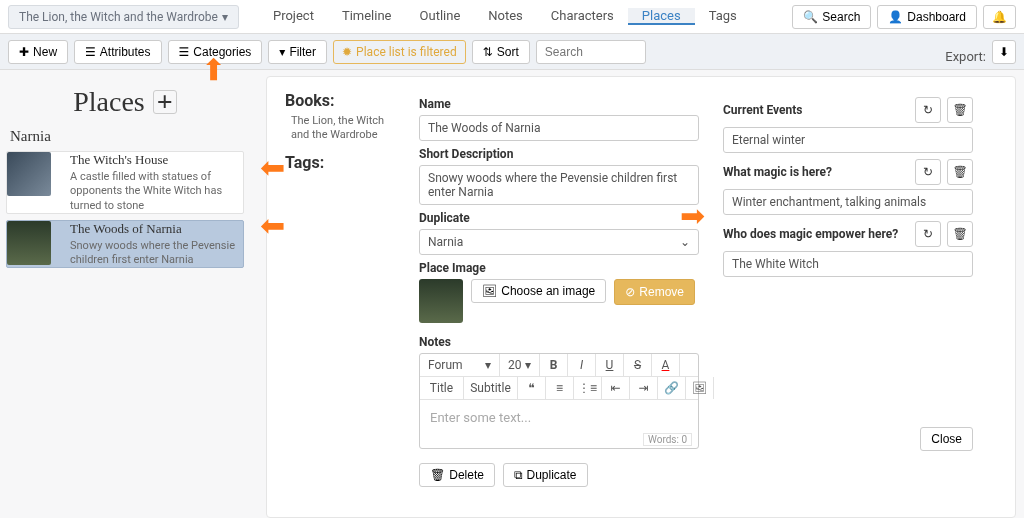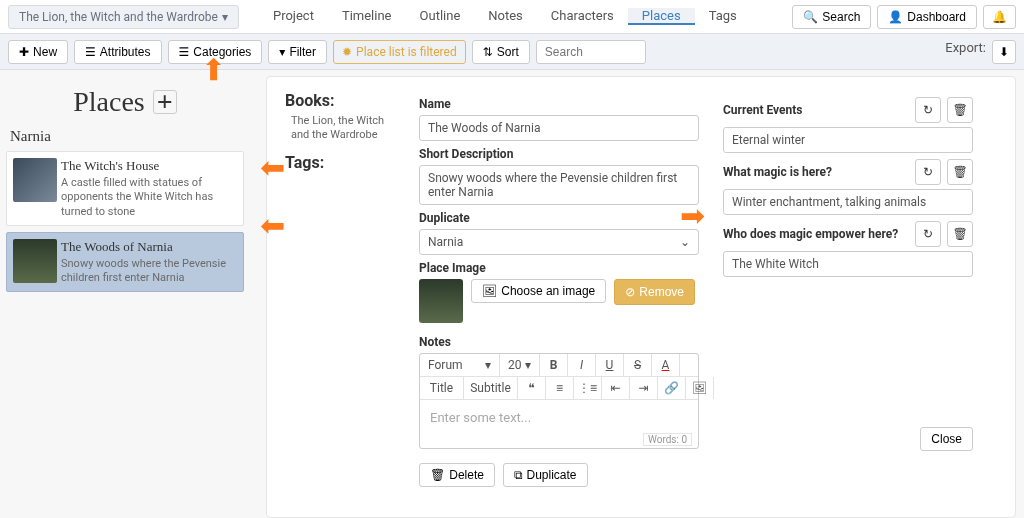--- a/index.html
+++ b/index.html
@@ -7,27 +7,27 @@
   .topbar { display:flex; align-items:center; background:#fff; border-bottom:1px solid #ddd; height:34px; padding:0 8px; }
   .project-dd { background:#eef1f5; border:1px solid #d7dbe0; border-radius:3px; padding:4px 10px; color:#6a717d; font-size:12px; display:flex; align-items:center; gap:4px; }
   .nav { display:flex; margin-left:20px; gap:0; }
   .nav a { padding:0 14px; color:#555; text-decoration:none; font-size:13px; }
   .nav a.active { color:#3b82c4; background:#eef1f5; border-bottom:2px solid #3b82c4; }
   .top-right { margin-left:auto; display:flex; gap:6px; align-items:center; }
   .btn { background:#fff; border:1px solid #ccc; border-radius:3px; padding:4px 10px; font-size:12px; display:inline-flex; align-items:center; gap:4px; cursor:pointer; }
   .toolbar { display:flex; align-items:center; background:#eef1f5; border-bottom:1px solid #ddd; height:36px; padding:0 8px; gap:6px; }
   .toolbar .warn { background:transparent; border:1px solid #e6b85c; color:#e0a93d; border-radius:3px; padding:4px 8px; font-size:12px; display:flex; align-items:center; gap:4px;}
   .toolbar input.search { border:1px solid #ccc; border-radius:3px; padding:4px 8px; font-size:12px; width:110px; }
-  .toolbar .export { margin-left:auto; display:flex; align-items:flex-start; gap:6px; color:#555; }
+  .toolbar .export { margin-left:auto; display:flex; align-items:flex-end; gap:6px; color:#555; }
   .page { display:flex; height:calc(518px - 70px); }
   .leftcol { width:250px; padding:8px 6px 0 6px; }
   .leftcol h1 { font-family: Georgia, serif; font-weight:400; font-size:28px; text-align:center; margin:8px 0 10px; display:flex; align-items:center; justify-content:center; gap:8px;}
   .plusbox { border:1px solid #ccc; border-radius:3px; width:24px; height:24px; display:inline-flex; align-items:center; justify-content:center; font-weight:bold;}
   .cat-label { font-family: Georgia, serif; font-size:15px; color:#333; margin:6px 0 6px 4px;}
-  .place-card { display:flex; gap:4px; padding:6px; border:1px solid #e2e2e2; background:#fff; margin-bottom:6px; border-radius:2px;}
+  .place-card { display:flex; gap:19px; padding:0; border:1px solid #e2e2e2; background:#fff; margin-bottom:6px; border-radius:2px;}
   .place-card.selected { background:#b8c9de; border-color:#a2b5cc; }
   .thumb { width:44px; height:44px; background:linear-gradient(135deg,#3a4a5a,#7a8a9a); border-radius:2px; flex-shrink:0;}
   .thumb.forest { background:linear-gradient(180deg,#2b3a2a,#5a6a4a);}
   .place-card .t { font-family: Georgia, serif; font-size:13px; color:#333; margin-bottom:2px;}
   .place-card .d { font-size:11px; color:#6a6a6a; line-height:1.3;}
   .main { flex:1; background:#fff; border:1px solid #e5e5e5; border-radius:4px; margin:6px 8px 0 16px; padding:14px 18px 12px 18px; display:flex; gap:24px; overflow:auto;}
   .metacol { width:110px; }
   .metacol h4 { font-weight:bold; font-size:16px; margin-bottom:4px;}
   .metacol .book { font-size:11px; color:#666; margin:4px 0 10px 6px; line-height:1.3;}
   .formcol { flex:1; max-width:280px; }

